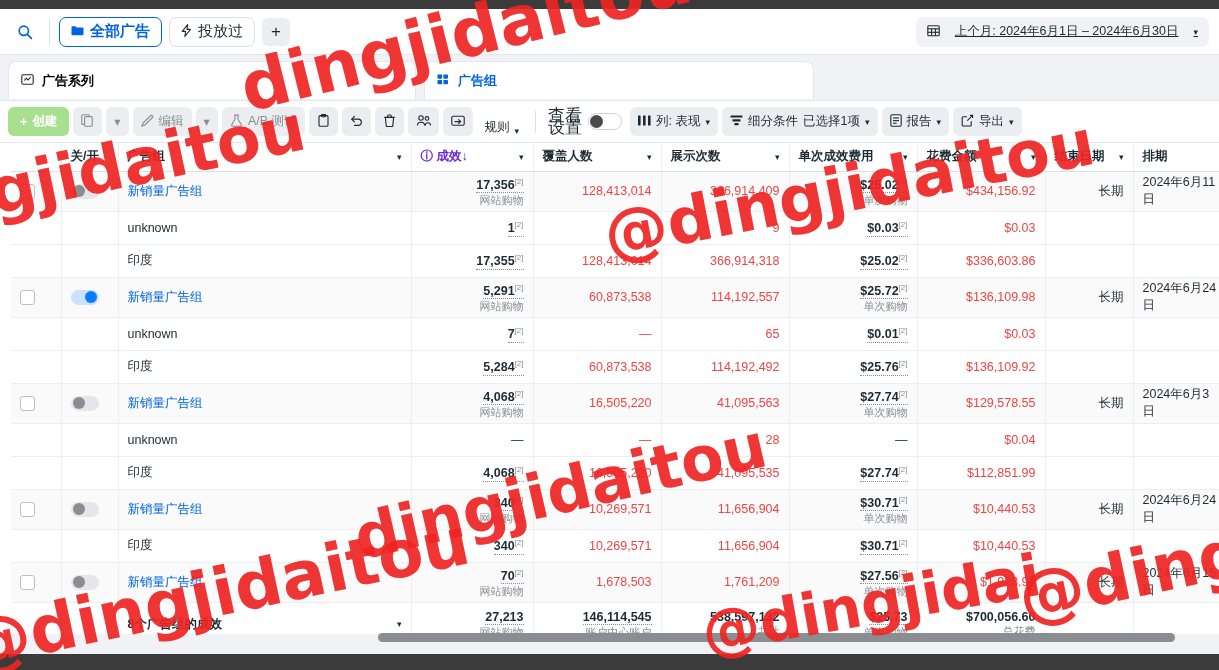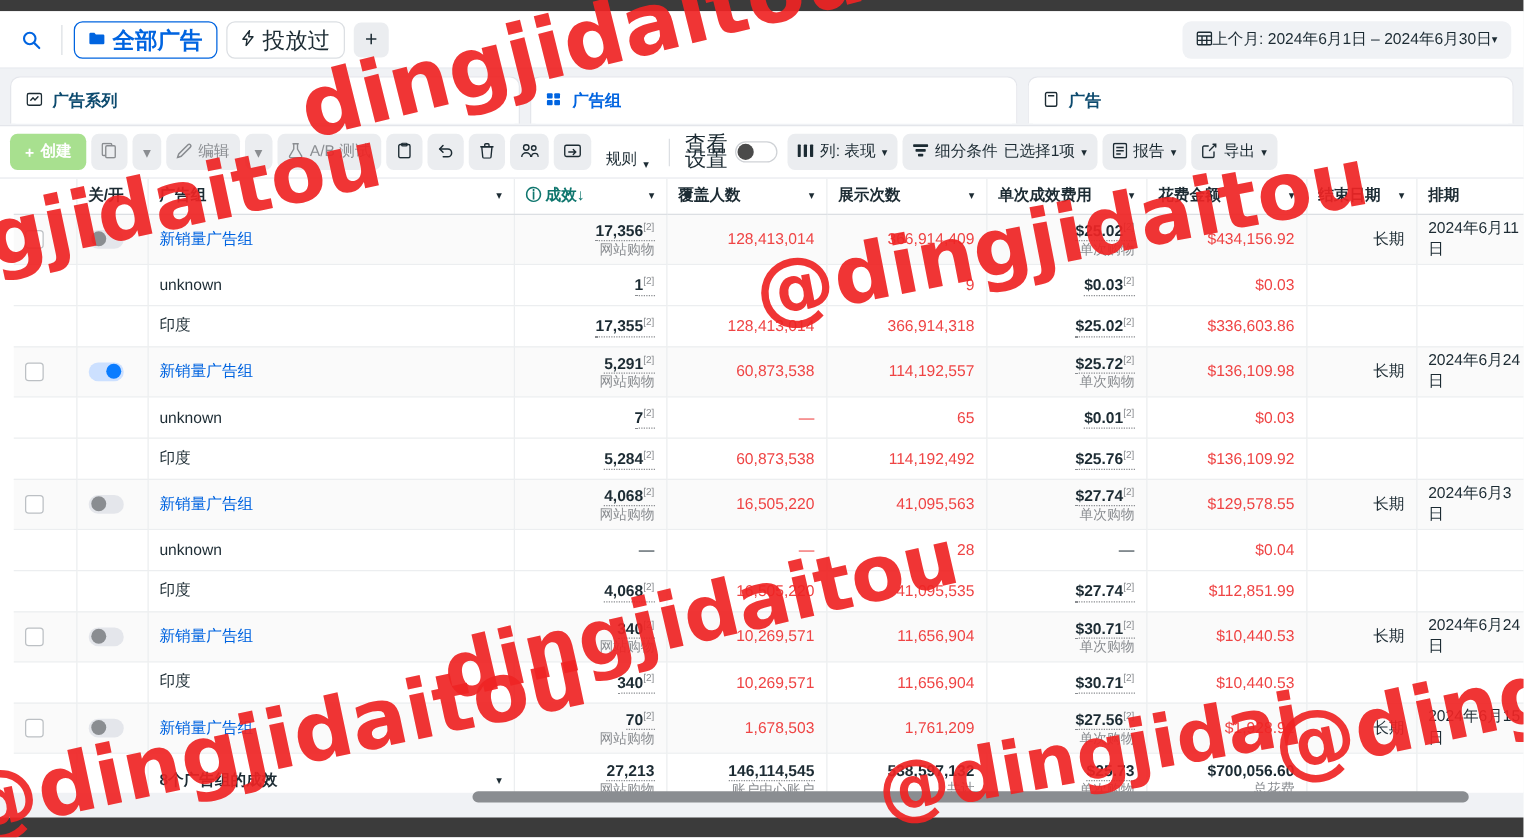--- a/index.html
+++ b/index.html
@@ -19,42 +19,42 @@
     padding:0 10px; gap:7px; border-bottom:1px solid #e4e6eb;
   }
   .icon-btn {
     width:30px;height:30px;border-radius:6px;display:flex;align-items:center;justify-content:center;
     cursor:pointer; color:#0064e0;
   }
   .divider-v{width:1px;height:24px;background:#dcdfe3;margin:0 2px;}
   .chip {
     display:flex;align-items:center;gap:6px;height:30px;padding:0 11px;
     border:1px solid #dcdfe3;border-radius:7px;background:#fff;cursor:pointer;
-    font-size:18px;white-space:nowrap;color:#1c2b33;
+    font-size:15px;white-space:nowrap;color:#1c2b33;
   }
   .chip.active{border:1px solid #0064e0;color:#0064e0;font-weight:bold;}
   .chip .ci{font-size:12px;line-height:1;}
   .plus-btn{
     width:28px;height:28px;border-radius:6px;background:#ebedf0;display:flex;
     align-items:center;justify-content:center;font-size:17px;color:#1c2b33;cursor:pointer;
   }
   .spacer{flex:1;}
   .daterange{
-    display:flex;align-items:center;gap:0;height:30px;padding:0 11px;border-radius:7px;
-    background:#f0f2f5;cursor:pointer;font-size:12.5px;color:#1c2b33;white-space:nowrap;
+    display:flex;align-items:center;gap:15px;height:30px;padding:0 11px;border-radius:7px;
+    background:#f0f2f5;cursor:pointer;font-size:12.5px;color:#1c2b33;white-space:nowrap;text-decoration:underline;
   }
 
   
   .panels {
     display:flex; gap:8px; padding:6px 8px 0 8px; background:#f0f2f5;
   }
   .panel-head{
     background:#fff;border:1px solid #e4e6eb;border-bottom:none;border-radius:8px 8px 0 0;
     height:38px;display:flex;align-items:center;gap:8px;padding:0 12px;
-    font-size:13px;font-weight:bold;cursor:pointer;color:#0c4a6e;
+    font-size:13px;font-weight:bold;cursor:pointer;color:#000000;
   }
   .panel-head.p1{width:408px;}
   .panel-head.p2{width:390px;}
   .panel-head.p3{flex:1;}
   .panel-head.sel{color:#0064e0;}
 
   
   .toolbar{
     position:absolute;left:0;right:0;top:100px;height:43px;background:#fff;
     display:flex;align-items:center;gap:4px;padding:0 8px;border-bottom:1px solid #e4e6eb;
@@ -83,21 +83,21 @@
   
   .tablewrap{position:absolute;left:0;right:0;top:143px;bottom:36px;background:#fff;overflow:hidden;padding-left:11px;}
   table{border-collapse:collapse;width:1219px;table-layout:fixed;}
   th,td{border-right:1px solid #eceef0;border-bottom:1px solid #eceef0;padding:0 9px;font-size:12.5px;}
   thead th{
     height:28px;background:#fff;font-weight:bold;font-size:12.5px;color:#1c2b33;
     border-bottom:1px solid #dcdfe3;vertical-align:middle;text-align:left;white-space:nowrap;
   }
   th .hdr{display:flex;align-items:center;justify-content:space-between;gap:4px;}
   .caret{color:#1c2b33;font-size:9px;}
-  .h-blue{color:#0f766e;}
+  .h-blue{color:#6d28d9;}
   td.num{text-align:right;}
   tbody tr{height:33px;}
   tr.grp td{background:#fafafa;height:40px;}
   tr.sub td{background:#fff;}
   .colsel{width:30px;}
   .coltog{width:54px;}
   .chk{width:15px;height:15px;border:1px solid #bcc0c4;border-radius:3px;background:#fff;cursor:pointer;}
   .tog{width:28px;height:15px;border-radius:8px;background:#e4e6eb;position:relative;cursor:pointer;}
   .tog .k{position:absolute;top:1.5px;width:12px;height:12px;border-radius:50%;background:#8a8d91;left:2px;}
   .tog.on{background:#cce0ff;}
@@ -195,29 +195,20 @@
     <div class="panel-head p2 sel">
       <span>
         <svg width="13" height="13" viewBox="0 0 13 13" fill="#0064e0">
           <rect x="0.5" y="1.5" width="4.6" height="4.2" rx="0.8"></rect>
             <rect x="6.4" y="1.5" width="4.6" height="4.2" rx="0.8"></rect>
           <rect x="0.5" y="7" width="4.6" height="4.2" rx="0.8"></rect>
             <rect x="6.4" y="7" width="4.6" height="4.2" rx="0.8"></rect>
         </svg>
       </span>
       <span>广告组</span>
-    </div>
-    <div class="panel-head p3">
-      <span>
-        <svg width="12" height="13" viewBox="0 0 12 13" fill="none" stroke="#1c2b33" stroke-width="1.1">
-          <rect x="1.4" y="1" width="9" height="11" rx="1.2"></rect>
-            <line x1="3.4" y1="3.6" x2="8.4" y2="3.6"></line>
-        </svg>
-      </span>
-      <span>广告</span>
     </div>
   </div>
 
   <div class="toolbar">
     <button class="btn-create">
       <span>+</span>
       <span>创建</span>
     </button>
 
     <button class="tbtn">

